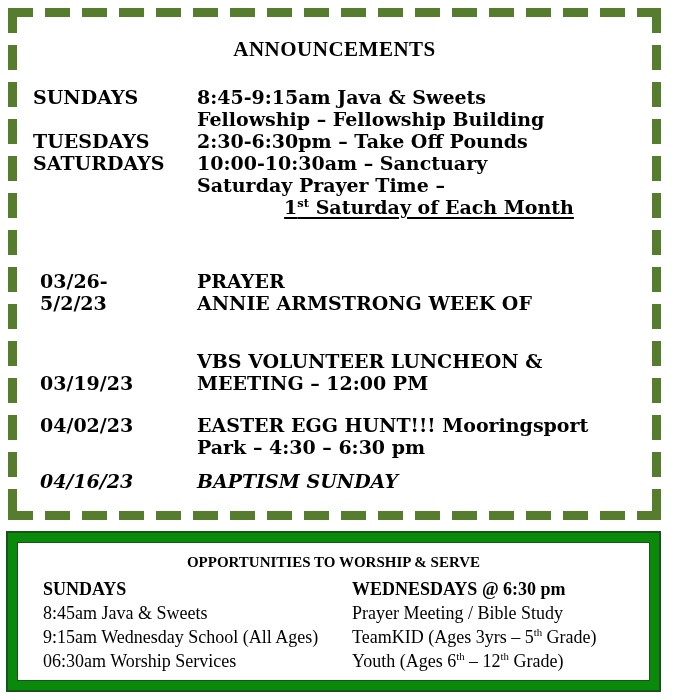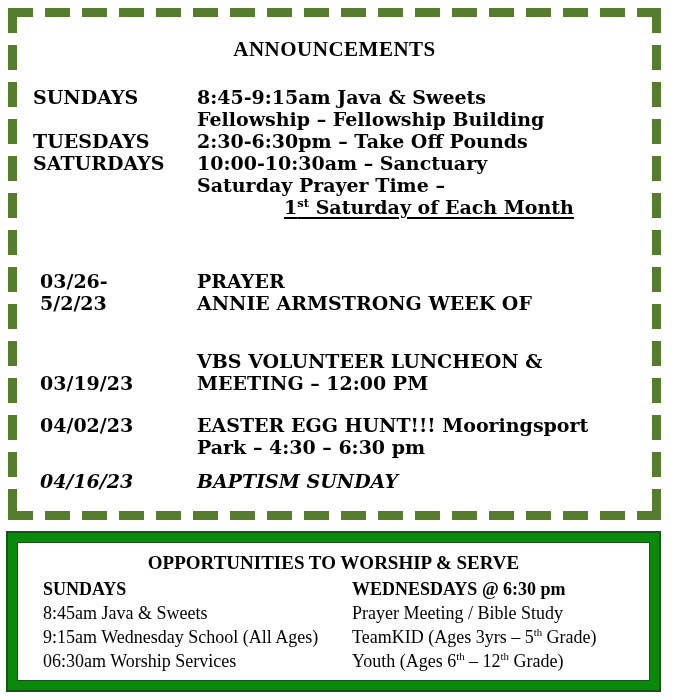--- a/index.html
+++ b/index.html
@@ -46,21 +46,21 @@
 
   
   .solid-box {
     position:absolute; left:8px; top:533px; width:651px; height:157px;
     box-sizing:border-box; background:#ffffff;
     border:9px solid var(--box-green,#0a8a0a);
     box-shadow: 0 0 0 2px var(--box-green-dark,#175417),
                 inset 0 0 0 1px var(--box-green-dark,#175417);
     font-family:"Liberation Serif", serif;
   }
-  .opp-title { margin-top:9px; text-align:center; font-weight:bold; font-size:19px; line-height:23px; }
+  .opp-title { margin-top:9px; text-align:center; font-weight:bold; font-size:15px; line-height:23px; }
   .opp-cols { display:flex; margin-top:3px; font-size:18px; line-height:24px; }
   .opp-col.colL { margin-left:26px; width:309px; flex:none; }
   .opp-col.colR { flex:1; }
   .opp-head { font-weight:bold; }
 </style>
 </head>
 <body>
 
 <div class="page">
 

